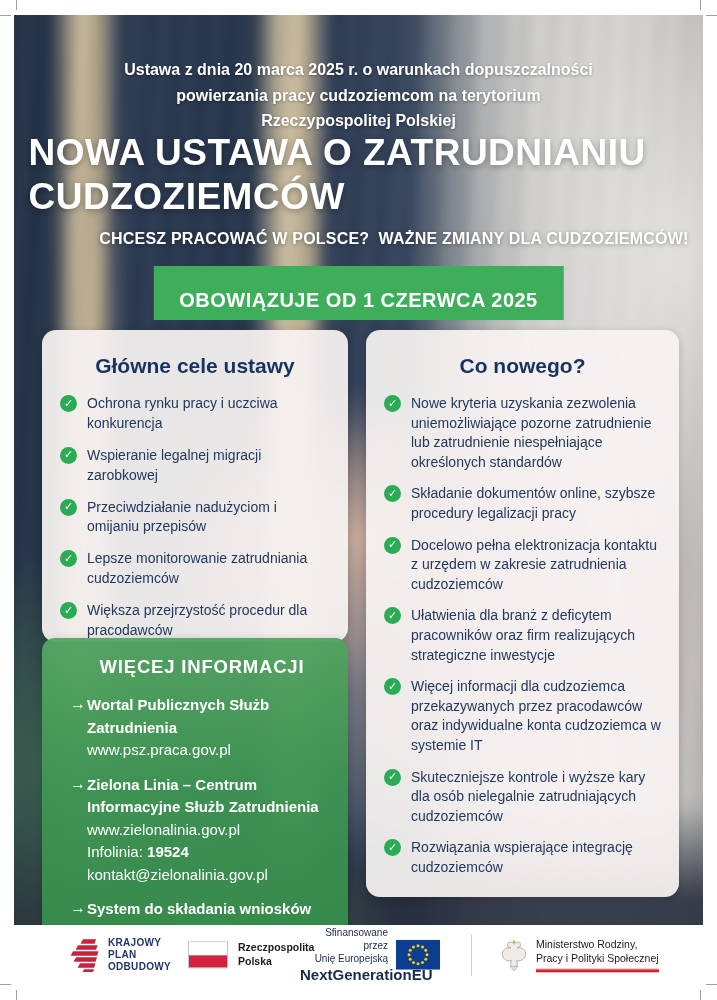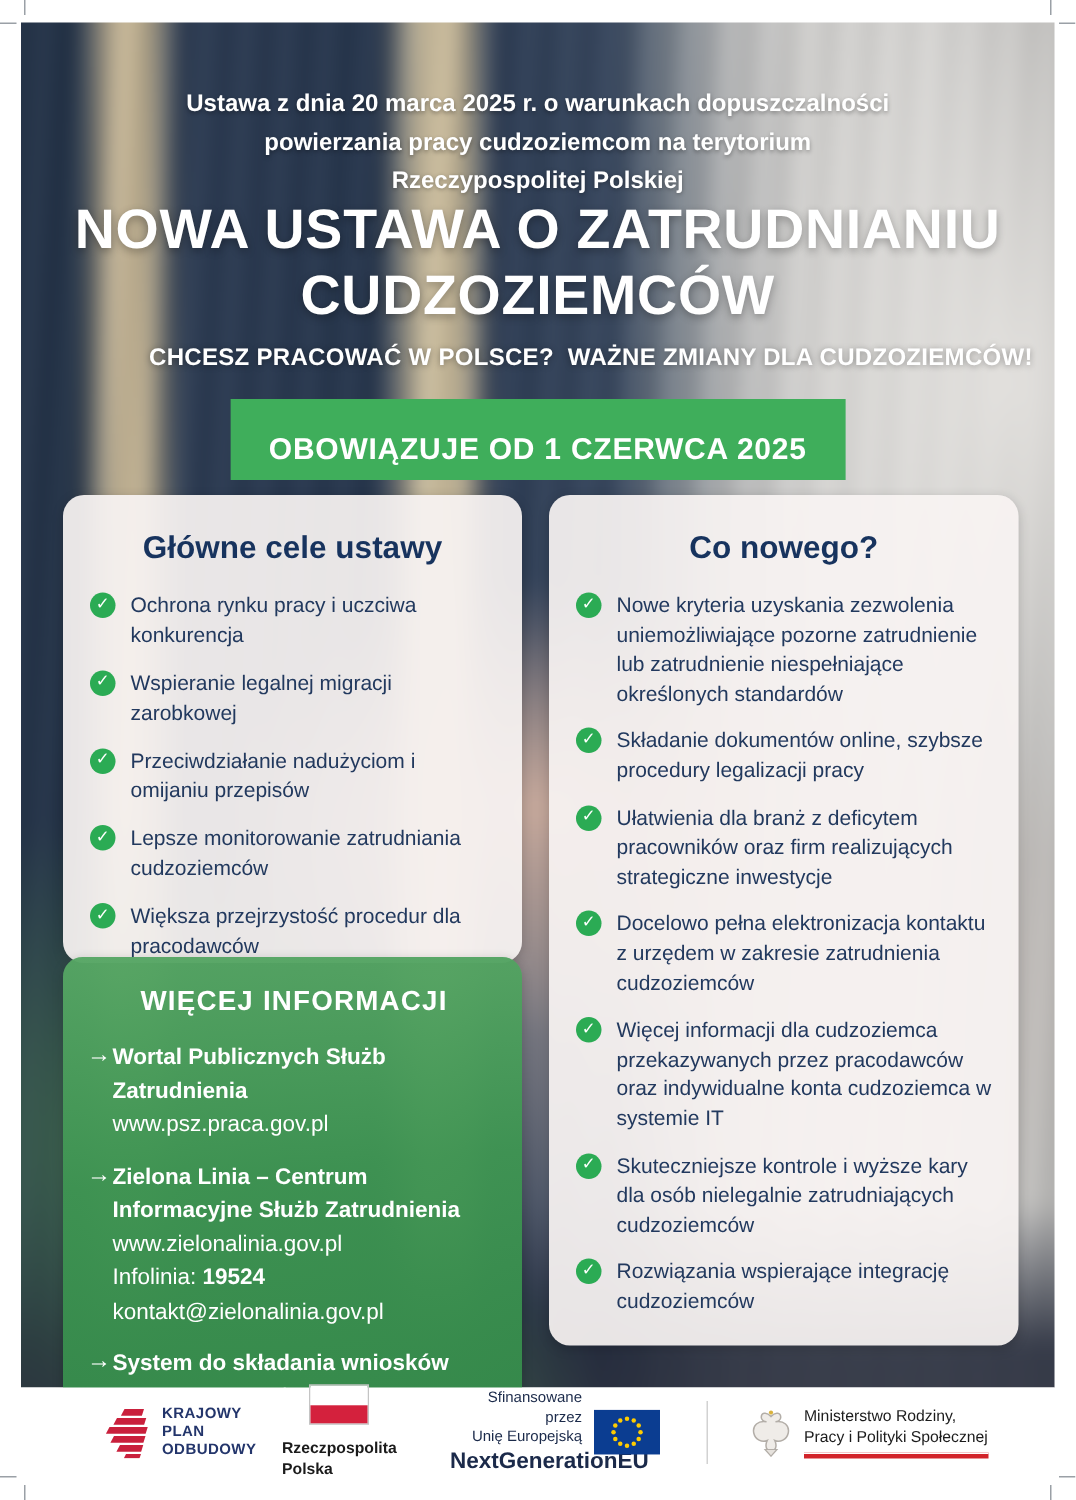--- a/index.html
+++ b/index.html
@@ -44,21 +44,21 @@
   }
 
   
   .law-ref{
     position:absolute;top:42px;left:50%;transform:translateX(-50%);
     width:480px;text-align:center;color:#fff;font-weight:bold;
     font-size:16px;line-height:1.6;text-shadow:0 1px 3px rgba(0,0,0,.35);
   }
   .title{
     position:absolute;top:116px;left:50%;transform:translateX(-50%);
-    width:660px;margin:0;text-align:center;color:#fff;font-weight:bold;
+    width:660px;margin:0;text-align:left;color:#fff;font-weight:bold;
     font-size:37px;line-height:1.18;letter-spacing:.5px;
     text-shadow:0 2px 6px rgba(0,0,0,.3);
   }
   .subtitle{
     position:absolute;top:215px;left:50%;transform:translateX(-50%);
     width:660px;text-align:right;color:#fff;font-weight:bold;
     font-size:16px;letter-spacing:.2px;text-shadow:0 1px 4px rgba(0,0,0,.35);
   }
   .badge{
     position:absolute;top:251px;left:50%;transform:translateX(-50%);
@@ -80,37 +80,37 @@
   .check{
     flex:0 0 auto;width:17px;height:17px;margin-top:1px;border-radius:50%;
     background:#2BAB54;color:#fff;font-size:11px;font-weight:bold;
     display:flex;align-items:center;justify-content:center;
   }
   .check::before{content:"✓";}
 
   
   .info-box{
     position:absolute;left:28px;top:623px;width:306px;height:319px;box-sizing:border-box;
-    border-radius:13px;padding:18px 14px 12px 16px;color:#fff;
+    border-radius:13px;padding:18px 14px 12px 28px;color:#fff;
     background:linear-gradient(175deg, rgba(86,166,100,.96) 0%, rgba(62,148,82,.96) 45%, rgba(52,138,74,.96) 100%);
     box-shadow:0 2px 8px rgba(0,0,0,.2);
   }
   .info-box h2{margin:0 0 16px;text-align:center;font-size:18.5px;letter-spacing:.8px;}
   .info-item{display:flex;gap:2px;margin-bottom:12px;font-size:15px;line-height:1.5;}
   .arrow{flex:0 0 auto;font-weight:bold;font-size:16px;line-height:1.2;}
   .arrow::before{content:"→";letter-spacing:-1px;}
   .info-item .t{font-weight:bold;}
   .info-item .u{font-weight:normal;}
 
   
   .footer{position:absolute;left:0;top:910px;width:689px;height:60px;background:#fff;}
   .fgroup{position:absolute;top:50%;transform:translateY(-50%);display:flex;align-items:center;}
   .kpo{left:56px;gap:8px;}
   .kpo-text{font-size:10px;font-weight:bold;color:#23356B;line-height:1.18;letter-spacing:.3px;}
-  .pl{left:174px;gap:10px;flex-direction:column;}
+  .pl{left:174px;gap:10px;}
   .pl-flag{width:40px;height:27px;border:1px solid #c4c4c4;box-sizing:border-box;}
   .pl-flag .w{height:50%;background:#fff;}
   .pl-flag .r{height:50%;background:#D4213D;}
   .pl-text{font-size:10.5px;font-weight:bold;color:#1b1b1b;line-height:1.3;}
   .eu{left:286px;gap:8px;}
   .eu-text{width:88px;text-align:right;font-size:10px;color:#1b2a4a;line-height:1.3;}
   .eu-text .ngeu{font-weight:bold;font-size:15px;}
   .divider{position:absolute;left:457px;top:50%;transform:translateY(-50%);width:1px;height:42px;background:#d2d2d2;}
   .ministry{left:486px;gap:8px;}
   .min-text{font-size:10.5px;color:#1b1b1b;line-height:1.35;}
@@ -171,25 +171,25 @@
       <li>
           <span class="check"></span>
           <span>Nowe kryteria uzyskania zezwolenia uniemożliwiające pozorne zatrudnienie lub zatrudnienie niespełniające określonych standardów</span>
         </li>
       <li>
           <span class="check"></span>
           <span>Składanie dokumentów online, szybsze procedury legalizacji pracy</span>
         </li>
       <li>
           <span class="check"></span>
+          <span>Docelowo pełna elektronizacja kontaktu z urzędem w zakresie zatrudnienia cudzoziemców</span>
+        </li>
+      <li>
+          <span class="check"></span>
           <span>Ułatwienia dla branż z deficytem pracowników oraz firm realizujących strategiczne inwestycje</span>
-        </li>
-      <li>
-          <span class="check"></span>
-          <span>Docelowo pełna elektronizacja kontaktu z urzędem w zakresie zatrudnienia cudzoziemców</span>
         </li>
       <li>
           <span class="check"></span>
           <span>Więcej informacji dla cudzoziemca przekazywanych przez pracodawców oraz indywidualne konta cudzoziemca w systemie IT</span>
         </li>
       <li>
           <span class="check"></span>
           <span>Skuteczniejsze kontrole i wyższe kary dla osób nielegalnie zatrudniających cudzoziemców</span>
         </li>
       <li>

